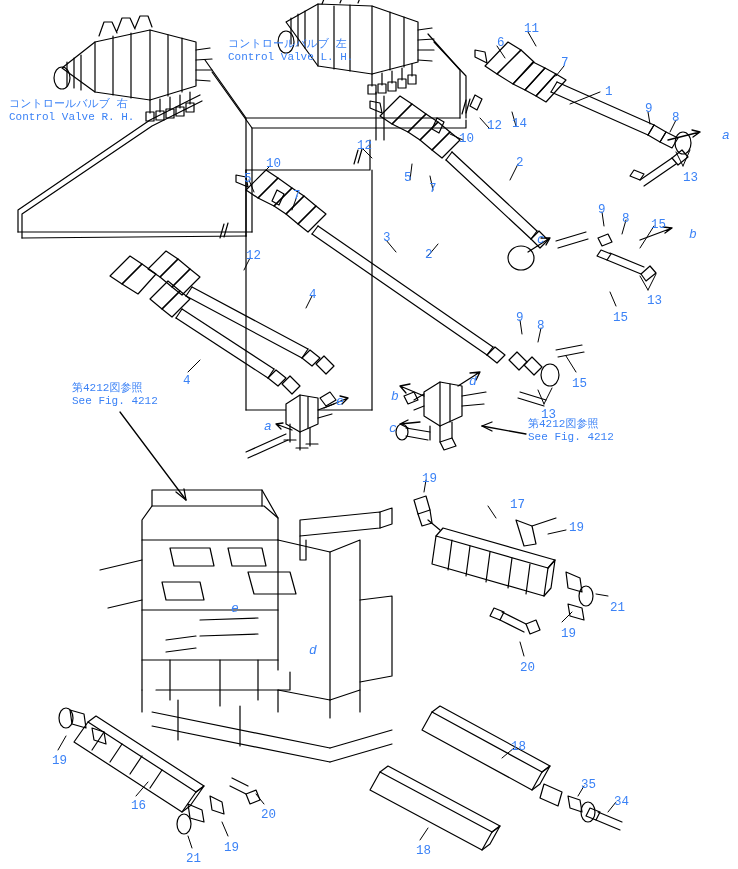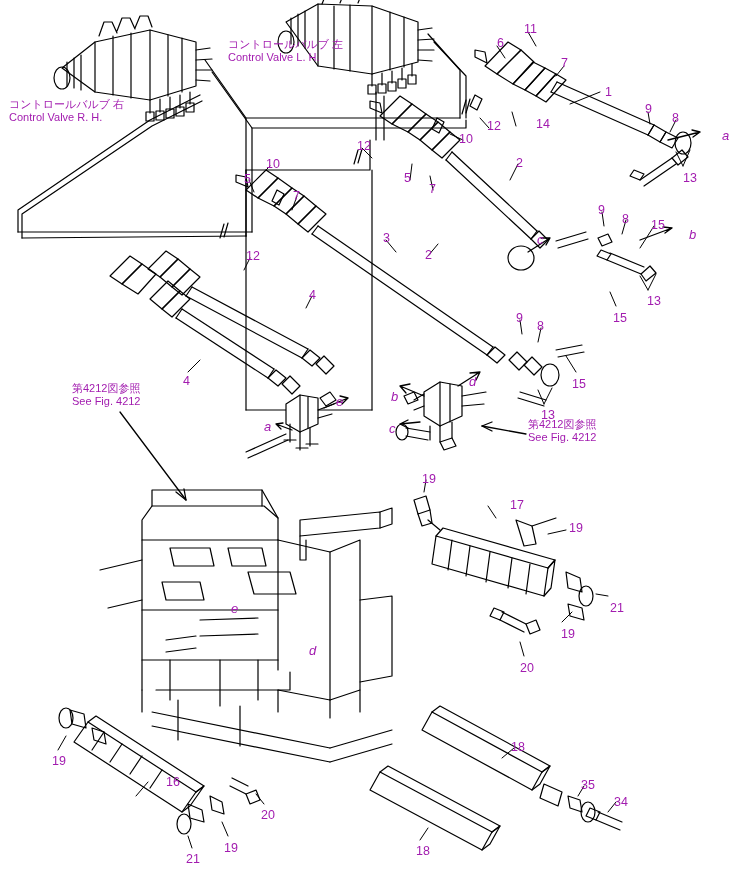--- a/index.html
+++ b/index.html
@@ -19,23 +19,23 @@
   }
   #art {
     position: absolute;
     left: 0;
     top: 0;
     width: 738px;
     height: 869px;
   }
   .label {
     position: absolute;
-    font-family: Liberation Sans, sans-serif;
+    font-family: Liberation Mono, monospace;
     font-size: 12px;
-    color: #a21caf;
+    color: #3b82f6;
     white-space: nowrap;
     line-height: 1.05;
   }
   .label.italic {
     font-style: italic;
     font-size: 13px;
   }
   .label.cjk {
     font-size: 11px;
     line-height: 1.15;
@@ -364,21 +364,21 @@
   </div>
 
   <div id="callout-layer">
       <div class="label num" style="left: 524px; top: 23px;">11</div>
       <div class="label num" style="left: 497px; top: 37px;">6</div>
       <div class="label num" style="left: 561px; top: 57px;">7</div>
       <div class="label num" style="left: 605px; top: 86px;">1</div>
       <div class="label num" style="left: 645px; top: 103px;">9</div>
       <div class="label num" style="left: 672px; top: 112px;">8</div>
       <div class="label num" style="left: 487px; top: 120px;">12</div>
-      <div class="label num" style="left: 536px; top: 118px;">14</div>
+      <div class="label num" style="left: 512px; top: 118px;">14</div>
       <div class="label italic" style="left: 722px; top: 129px;">a</div>
       <div class="label num" style="left: 459px; top: 133px;">10</div>
       <div class="label num" style="left: 357px; top: 140px;">12</div>
       <div class="label num" style="left: 266px; top: 158px;">10</div>
       <div class="label num" style="left: 404px; top: 172px;">5</div>
       <div class="label num" style="left: 429px; top: 183px;">7</div>
       <div class="label num" style="left: 516px; top: 157px;">2</div>
       <div class="label num" style="left: 683px; top: 172px;">13</div>
       <div class="label num" style="left: 244px; top: 173px;">5</div>
       <div class="label num" style="left: 293px; top: 190px;">7</div>
@@ -408,20 +408,20 @@
       <div class="label num" style="left: 569px; top: 522px;">19</div>
       <div class="label num" style="left: 610px; top: 602px;">21</div>
       <div class="label num" style="left: 561px; top: 628px;">19</div>
       <div class="label num" style="left: 520px; top: 662px;">20</div>
       <div class="label italic" style="left: 231px; top: 602px;">e</div>
       <div class="label italic" style="left: 309px; top: 644px;">d</div>
       <div class="label num" style="left: 52px; top: 755px;">19</div>
       <div class="label num" style="left: 511px; top: 741px;">18</div>
       <div class="label num" style="left: 581px; top: 779px;">35</div>
       <div class="label num" style="left: 614px; top: 796px;">34</div>
-      <div class="label num" style="left: 131px; top: 776px; margin-left: 35px;">16</div>
+      <div class="label num" style="left: 131px; top: 800px;">16</div>
       <div class="label num" style="left: 261px; top: 809px;">20</div>
       <div class="label num" style="left: 224px; top: 842px;">19</div>
       <div class="label num" style="left: 186px; top: 853px;">21</div>
       <div class="label num" style="left: 416px; top: 845px;">18</div>
     </div>
 
 </div>
 
 </body></html>

